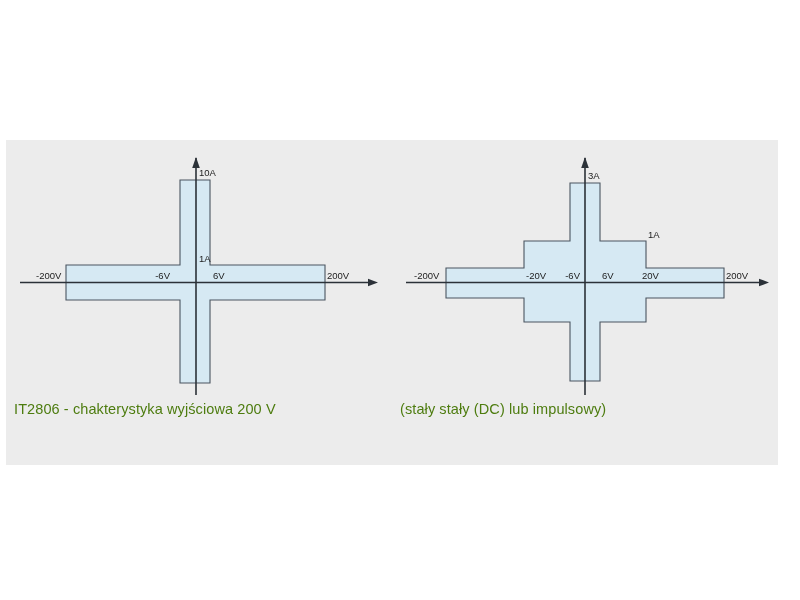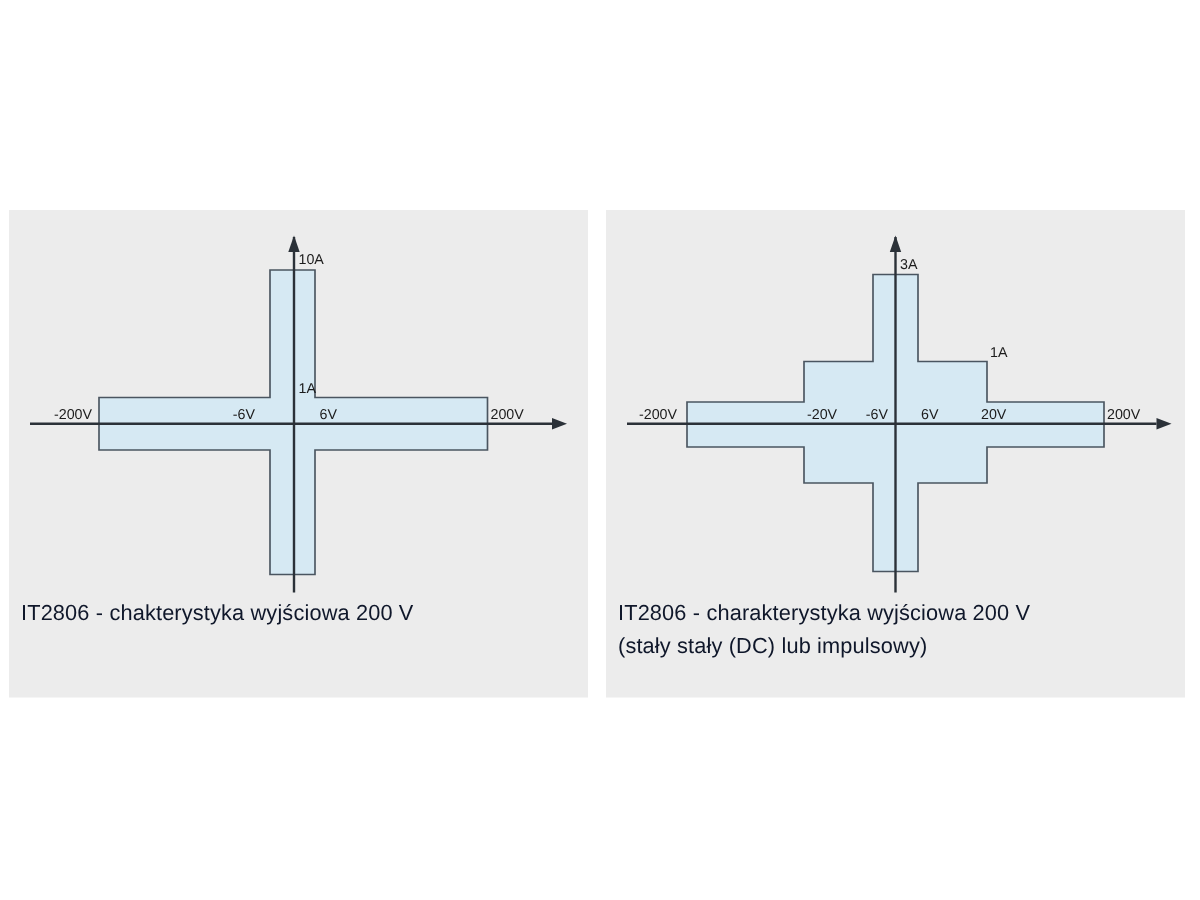--- a/index.html
+++ b/index.html
@@ -19,21 +19,21 @@
     height: 600px;
   }
   .panel {
     position: absolute;
     top: 140px;
     width: 386px;
     height: 325px;
     background: #ececec;
   }
   #panel-left  { left: 6px; }
-  #panel-right { left: 404px; }
+  #panel-right { left: 392px; }
 
   .figure {
     position: absolute;
     left: 0;
     top: 0;
     width: 414px;
     height: 255px;
     text-decoration: underline;
   }
   .figure svg {
@@ -42,21 +42,21 @@
     height: 255px;
   }
 
   .caption {
     position: absolute;
     left: 8px;
     top: 258px;
     width: 374px;
     font-size: 14.5px;
     line-height: 22px;
-    color: #0f172a;
+    color: #4d7c0f;
     letter-spacing: 0.1px;
   }
   .caption .line { display: block; white-space: nowrap; }
 
   
   text.axlabel {
     font-family: "Liberation Sans", sans-serif;
     font-size: 9.5px;
     fill: #1c1c1c;
   }
@@ -115,18 +115,17 @@
         <text class="axlabel" x="22" y="139">-200V</text>
         <text class="axlabel" x="334" y="139">200V</text>
         <text class="axlabel" x="134" y="139">-20V</text>
         <text class="axlabel" x="188" y="139" text-anchor="end">-6V</text>
         <text class="axlabel" x="210" y="139">6V</text>
         <text class="axlabel" x="250" y="139">20V</text>
       </svg>
     </div>
 
     <div class="caption">
-      <span class="line">IT2806 - charakterystyka wyjściowa 200 V</span>
       <span class="line">(stały stały (DC) lub impulsowy)</span>
     </div>
   </div>
 
 </div>
 
 </body></html>

